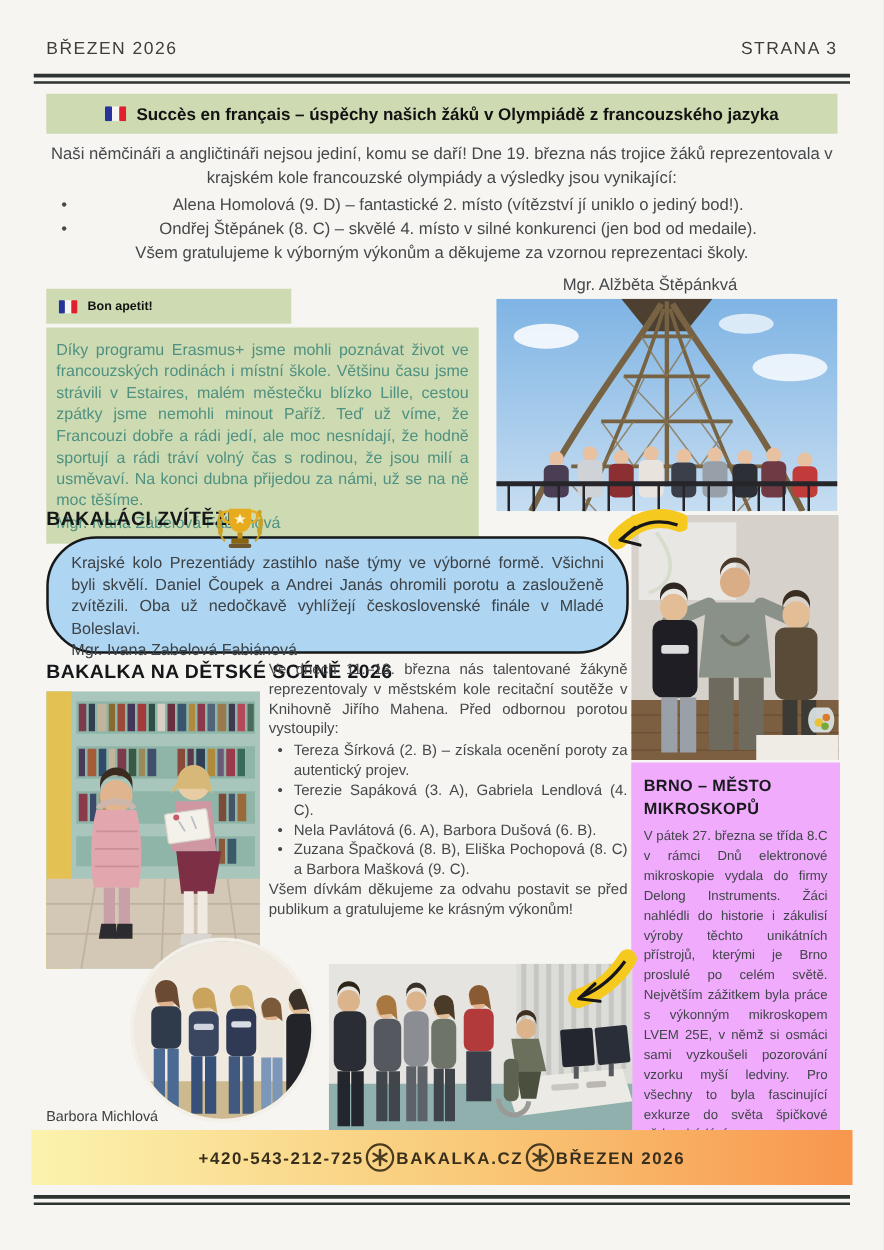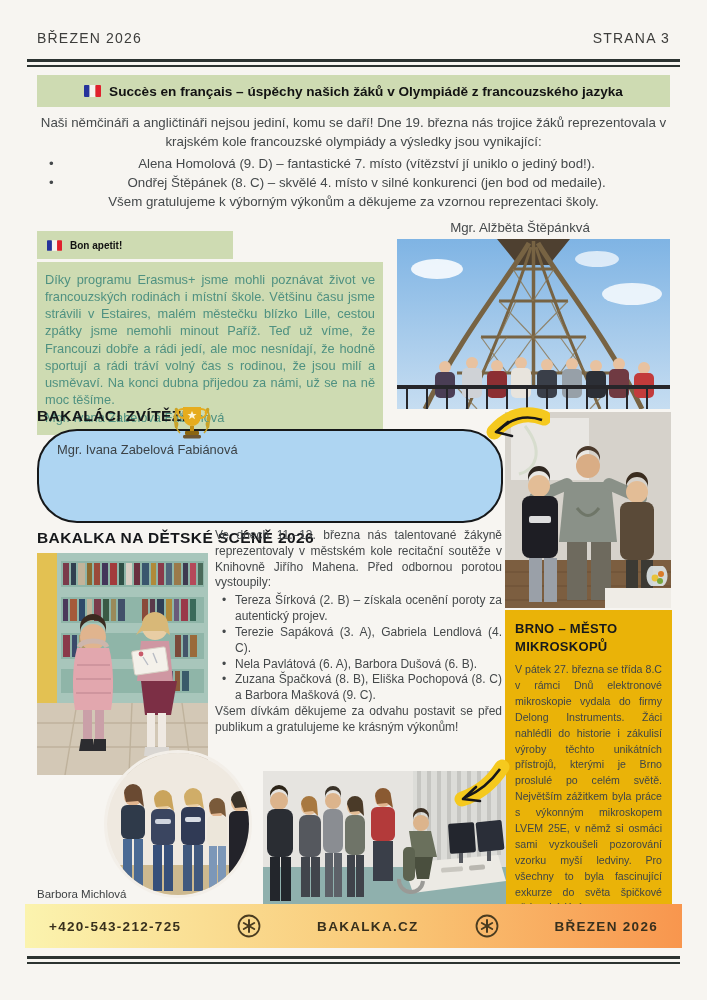--- a/index.html
+++ b/index.html
@@ -27,35 +27,35 @@
                color:#4f9181;text-align:justify;}
   .green-block .sig{font-size:12.8px;margin-top:1px;}
   
   .h-sec{font-weight:bold;font-size:15.5px;color:#15171a;letter-spacing:.4px;}
   
   .bubble{background:#aed5f2;border:2.5px solid #16181a;border-radius:40px;
           padding:10px 18px;font-size:12.9px;line-height:1.36;color:#3c4246;
           text-align:justify;box-sizing:border-box;}
   .bubble .sig{margin-top:0;}
   
-  .blue-block{background:#eab308;padding:10px 10px;box-sizing:border-box;}
+  .blue-block{background:#f0abfc;padding:10px 10px;box-sizing:border-box;}
   .blue-block .bt{font-weight:bold;font-size:13px;line-height:1.35;color:#17191c;
                   letter-spacing:.3px;margin-bottom:7px;}
   .blue-block .bb{font-size:10.6px;line-height:1.5;color:#3f4548;text-align:justify;}
   .blue-block .sig{font-size:10.6px;}
   
   .recit{font-size:12px;line-height:1.32;text-align:justify;color:#45494b;}
   .recit ul.plain li{padding-left:20px;}
   .recit ul.plain li::before{left:7px;}
   
   .ph{display:block;}
   .circle-ph{border-radius:50%;overflow:hidden;border:3px solid #f3efe9;box-sizing:border-box;}
   .caption{font-size:11.5px;color:#3c3f41;}
   
-  .footer{display:flex;align-items:center;justify-content:space-between;
+  .footer{display:flex;align-items:center;justify-content:center;
           padding:0 24px;box-sizing:border-box;
           background:linear-gradient(90deg,#fbf3ae 0%,#f9c877 55%,#f8964e 100%);}
   .footer .ft{font-weight:bold;font-size:13.5px;letter-spacing:1.3px;color:#38301d;}
 </style>
 </head>
 <body>
 
 <div class="page">
 
   <div class="abs hdr" style="left:37px;top:30px;">BŘEZEN 2026</div>
@@ -70,21 +70,21 @@
       <rect x="0" y="0" width="5.6" height="12" rx="1" fill="#26339b"></rect>
       <rect x="5.6" y="0" width="5.8" height="12" fill="#f6f4f0"></rect>
       <rect x="11.4" y="0" width="5.6" height="12" rx="1" fill="#e0212d"></rect>
     </svg>
     <span class="t">Succès en français – úspěchy našich žáků v Olympiádě z francouzského jazyka</span>
   </div>
 
   <div class="abs body-txt" style="left:37px;top:113px;width:633px;">
     <div>Naši němčináři a angličtináři nejsou jediní, komu se daří! Dne 19. března nás trojice žáků reprezentovala v krajském kole francouzské olympiády a výsledky jsou vynikající:</div>
     <ul class="plain">
-      <li>Alena Homolová (9. D) – fantastické 7. místo (vítězství jí uniklo o jediný bod!).</li>
+      <li>Alena Homolová (9. D) – fantastické 2. místo (vítězství jí uniklo o jediný bod!).</li>
       <li>Ondřej Štěpánek (8. C) – skvělé 4. místo v silné konkurenci (jen bod od medaile).</li>
     </ul>
     <div>Všem gratulujeme k výborným výkonům a děkujeme za vzornou reprezentaci školy.</div>
   </div>
   <div class="abs body-txt sig" style="left:370px;top:218px;width:300px;">Mgr. Alžběta Štěpánkvá</div>
 
   <div class="abs label-green" style="left:37px;top:231px;width:176px;height:28px;">
     <svg width="15" height="11" viewBox="0 0 17 12">
       <rect x="0" y="0" width="5.6" height="12" rx="1" fill="#26339b"></rect>
       <rect x="5.6" y="0" width="5.8" height="12" fill="#f6f4f0"></rect>
@@ -197,20 +197,21 @@
     <path d="M13,8 h18 v8 c0,7 -4,11 -9,11 c-5,0 -9,-4 -9,-11 z" fill="#e6ac1e"></path>
     <path d="M13,10 c-4,0 -6,2 -5,5 c1,3 3,4 6,4" fill="none" stroke="#e6ac1e" stroke-width="2"></path>
     <path d="M31,10 c4,0 6,2 5,5 c-1,3 -3,4 -6,4" fill="none" stroke="#e6ac1e" stroke-width="2"></path>
     <polygon points="22,12 23.4,15 26.6,15 24,17 25,20.2 22,18.3 19,20.2 20,17 17.4,15 20.6,15" fill="#fdf4d4"></polygon>
     <rect x="20" y="27" width="4" height="5" fill="#c28f15"></rect>
     <rect x="15" y="32" width="14" height="4" rx="1" fill="#8a6510"></rect>
     <rect x="13" y="36" width="18" height="3.4" rx="1.4" fill="#6e5630"></rect>
   </svg>
 
   <div class="abs bubble" style="left:37px;top:429px;width:466px;height:94px;">
+    <div>Krajské kolo Prezentiády zastihlo naše týmy ve výborné formě. Všichni byli skvělí. Daniel Čoupek a Andrei Janás ohromili porotu a zaslouženě zvítězili. Oba už nedočkavě vyhlížejí československé finále v Mladé Boleslavi.</div>
     <div class="sig">Mgr. Ivana Zabelová Fabiánová</div>
   </div>
 
   <svg class="abs" style="left:486px;top:406px;z-index:4;" width="64" height="46" viewBox="0 0 64 46">
     <path d="M58,12 C38,4 20,12 8,26" stroke="#f5c91e" stroke-width="15" stroke-linecap="round" fill="none"></path>
     <path d="M56,14 C38,8 24,13 12,25" stroke="#17171a" stroke-width="2.6" fill="none"></path>
     <path d="M22,16 L10,26 L26,30" stroke="#17171a" stroke-width="2.6" fill="none" stroke-linecap="round" stroke-linejoin="round"></path>
   </svg>
 
   <svg class="abs ph" style="left:505px;top:412px;" width="166" height="196" viewBox="0 0 166 196">

